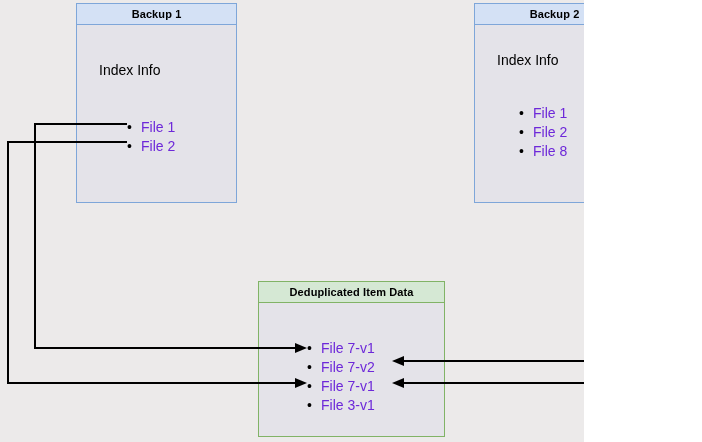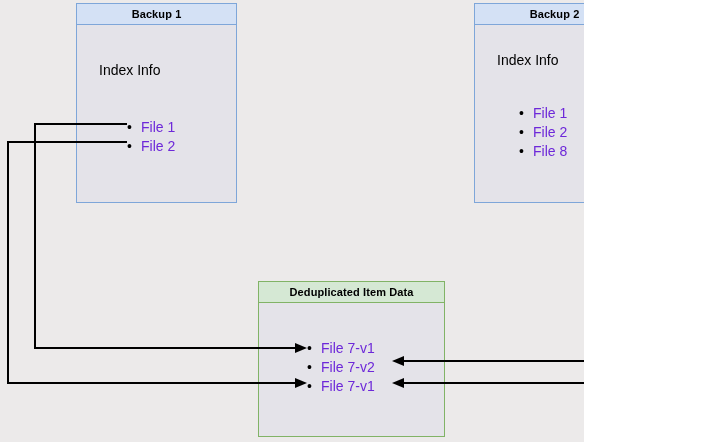--- a/index.html
+++ b/index.html
@@ -126,20 +126,21 @@
   </div>
 
   <div class="box green" style="left:258px; top:281px; width:187px; height:156px;">
     <div class="box-header green">
       <span>Deduplicated Item Data</span>
     </div>
     <ul class="item-list" style="left:46px; top:57px;">
       <li>File 7-v1</li>
       <li>File 7-v2</li>
       <li>File 7-v1</li>
+      <li>File 3-v1</li>
     </ul>
   </div>
 
   <svg id="wires" viewBox="0 0 702 442">
 
     <g>
       <path d="M 127 124 L 35 124 L 35 348 L 297 348"></path>
       <polygon points="307,348 295,343 295,353"></polygon>
     </g>
 

